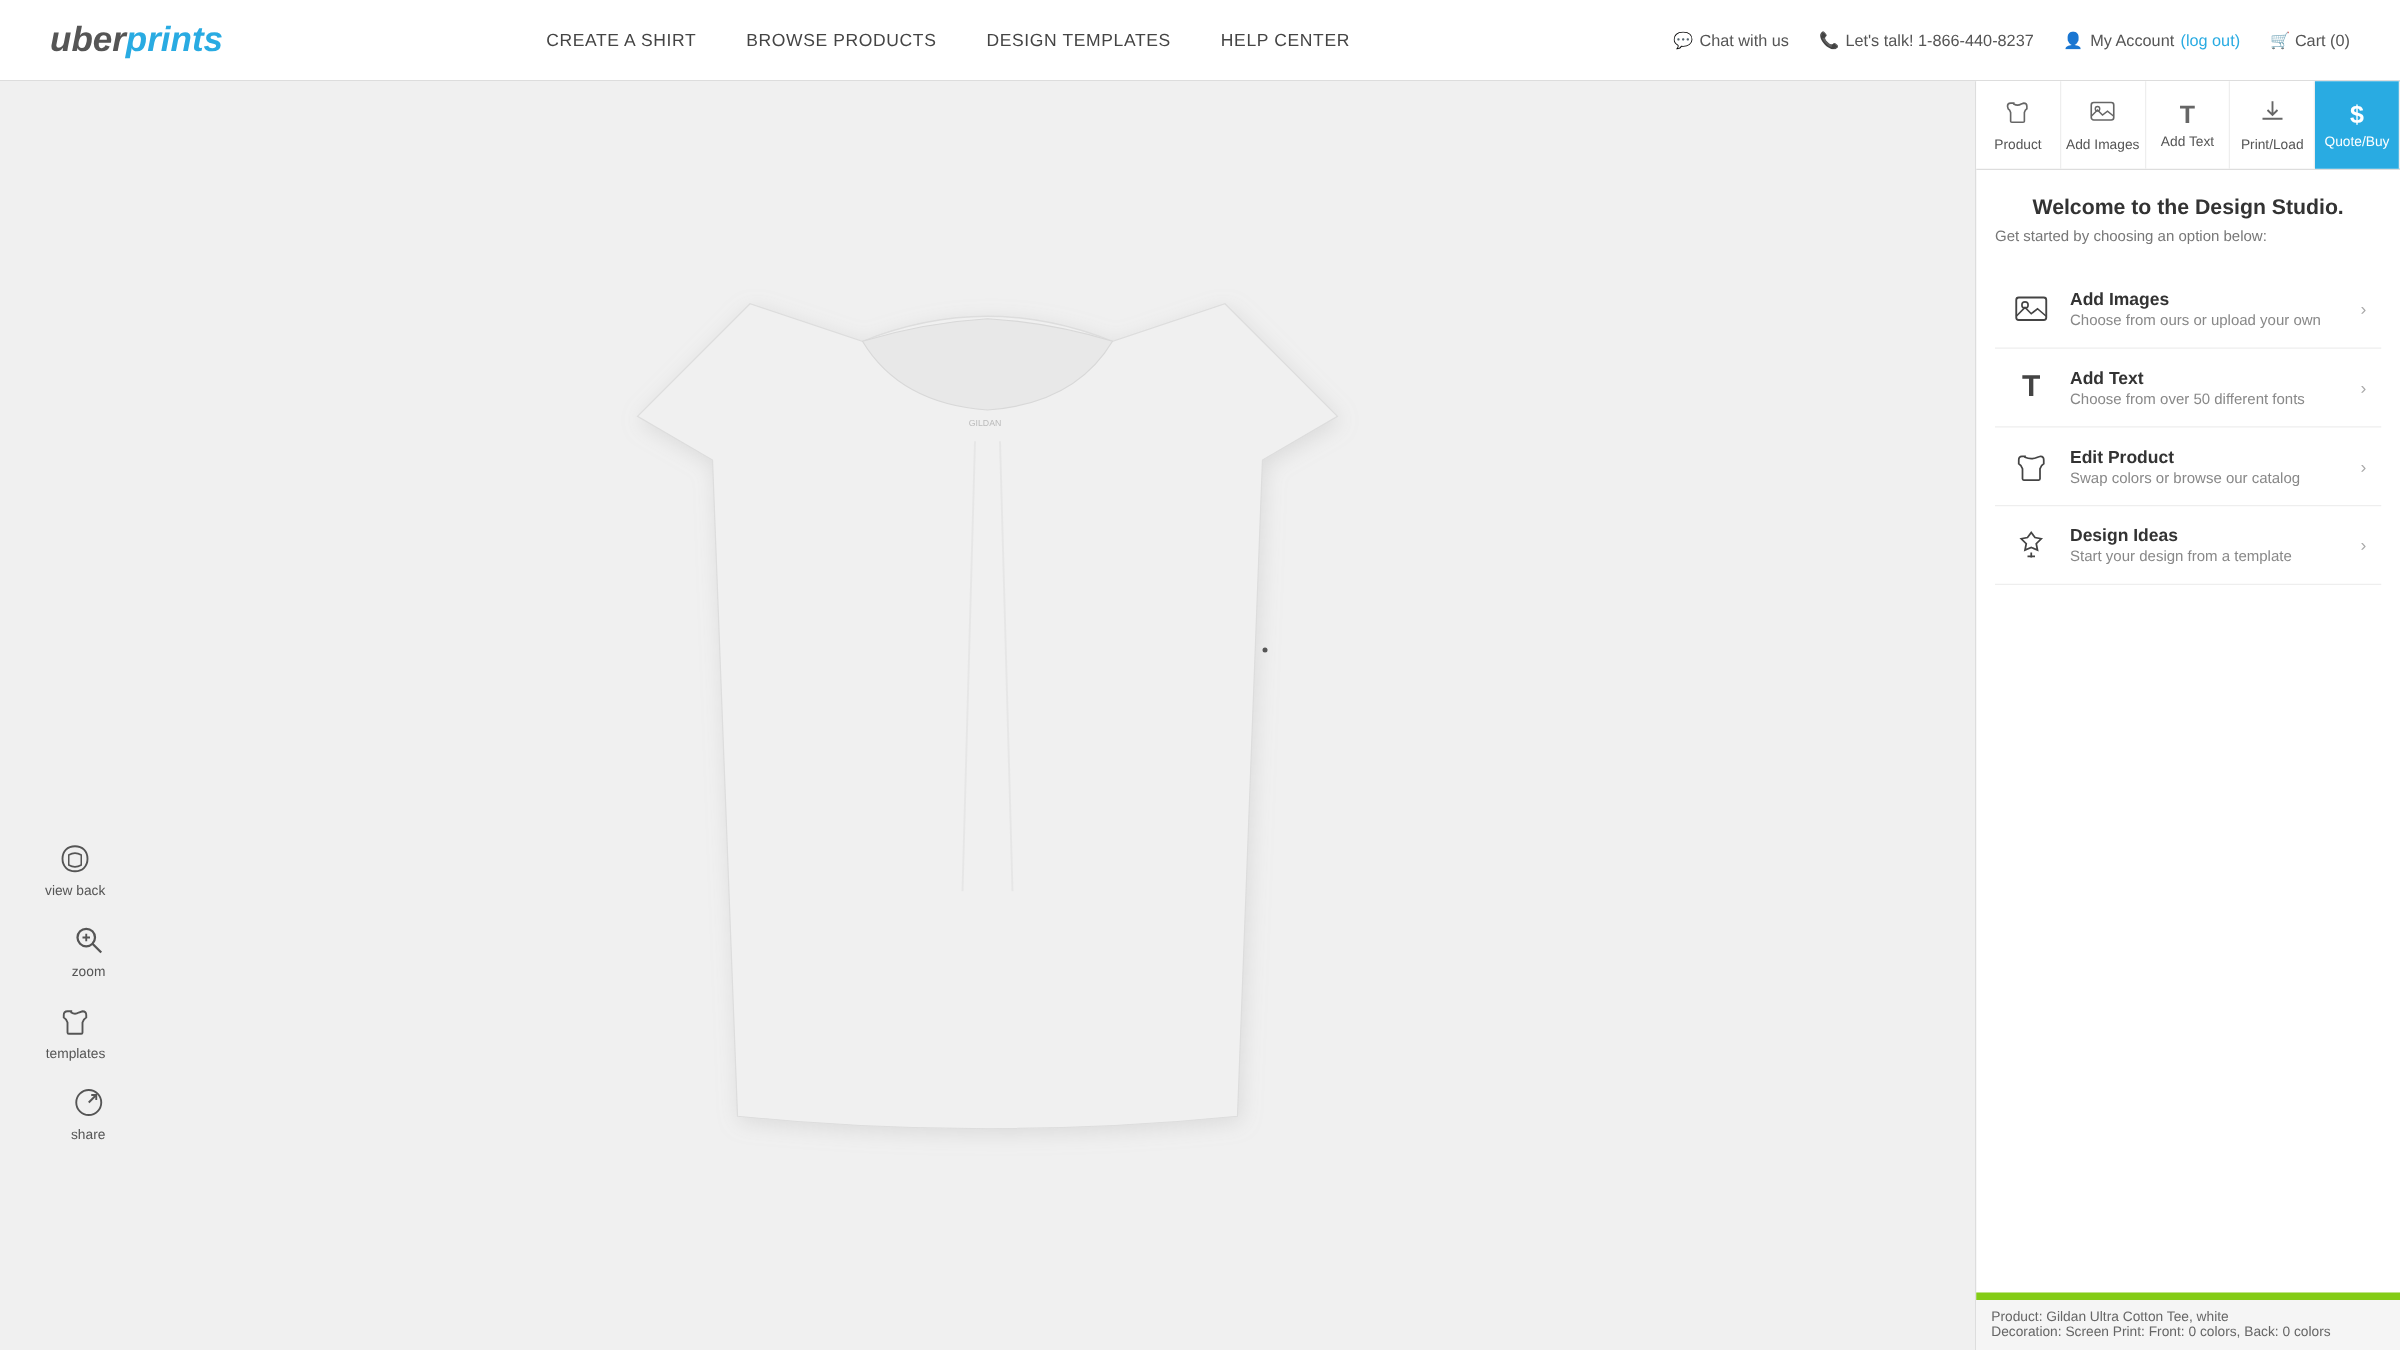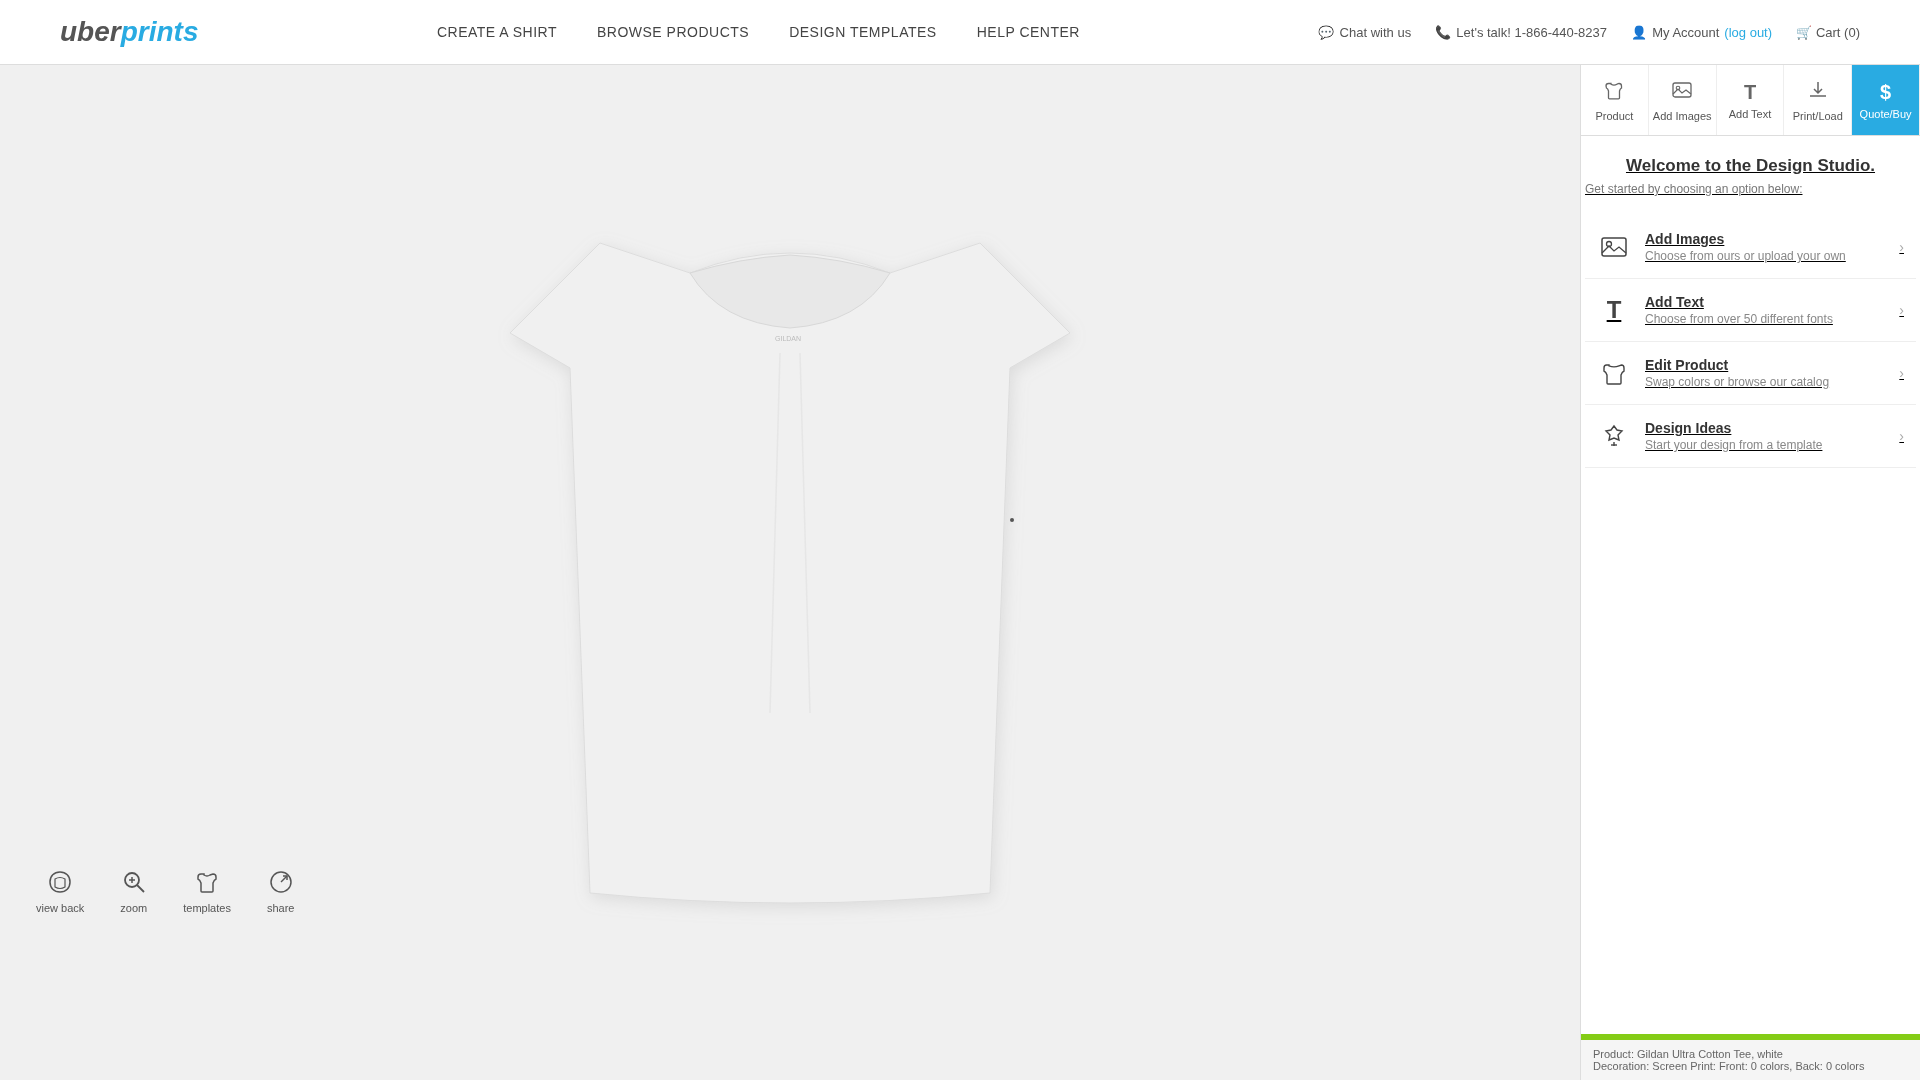--- a/index.html
+++ b/index.html
@@ -5,21 +5,21 @@
     * { box-sizing: border-box; margin: 0; padding: 0; }
     body { font-family: Arial, sans-serif; background: #f5f5f5; min-height: 1080px; width: 1920px; }
 
     
     .header {
       background: #fff;
       border-bottom: 1px solid #ddd;
       display: flex;
       align-items: center;
       justify-content: space-between;
-      padding: 8px 60px;
+      padding: 8px 40px;
       height: 65px;
     }
     .nav-links {
       display: flex;
       gap: 40px;
       align-items: center;
     }
     .nav-link {
       font-size: 14px;
       font-weight: normal;
@@ -66,22 +66,22 @@
       width: 100%;
       height: 100%;
     }
 
     
     .left-tools {
       position: absolute;
       left: 30px;
       bottom: 160px;
       display: flex;
-      flex-direction: row;
-      gap: 24px;
+      flex-direction: column;
+      gap: 8px;
       align-items: flex-end;
     }
     .tool-btn {
       display: flex;
       flex-direction: column;
       align-items: center;
       gap: 3px;
       cursor: pointer;
       color: #555;
       font-size: 11px;
@@ -122,23 +122,22 @@
       gap: 4px;
     }
     .toolbar-tab.active {
       background: #29abe2;
       color: #fff;
     }
     .tab-icon { font-size: 20px; }
 
     
     .studio-content {
-      padding: 20px 4px;
+      padding: 20px 15px;
       flex: 1;
-      text-decoration: underline;
     }
     .studio-title {
       font-size: 17px;
       font-weight: bold;
       color: #333;
       text-align: center;
       margin-bottom: 6px;
     }
     .studio-subtitle {
       font-size: 12px;

